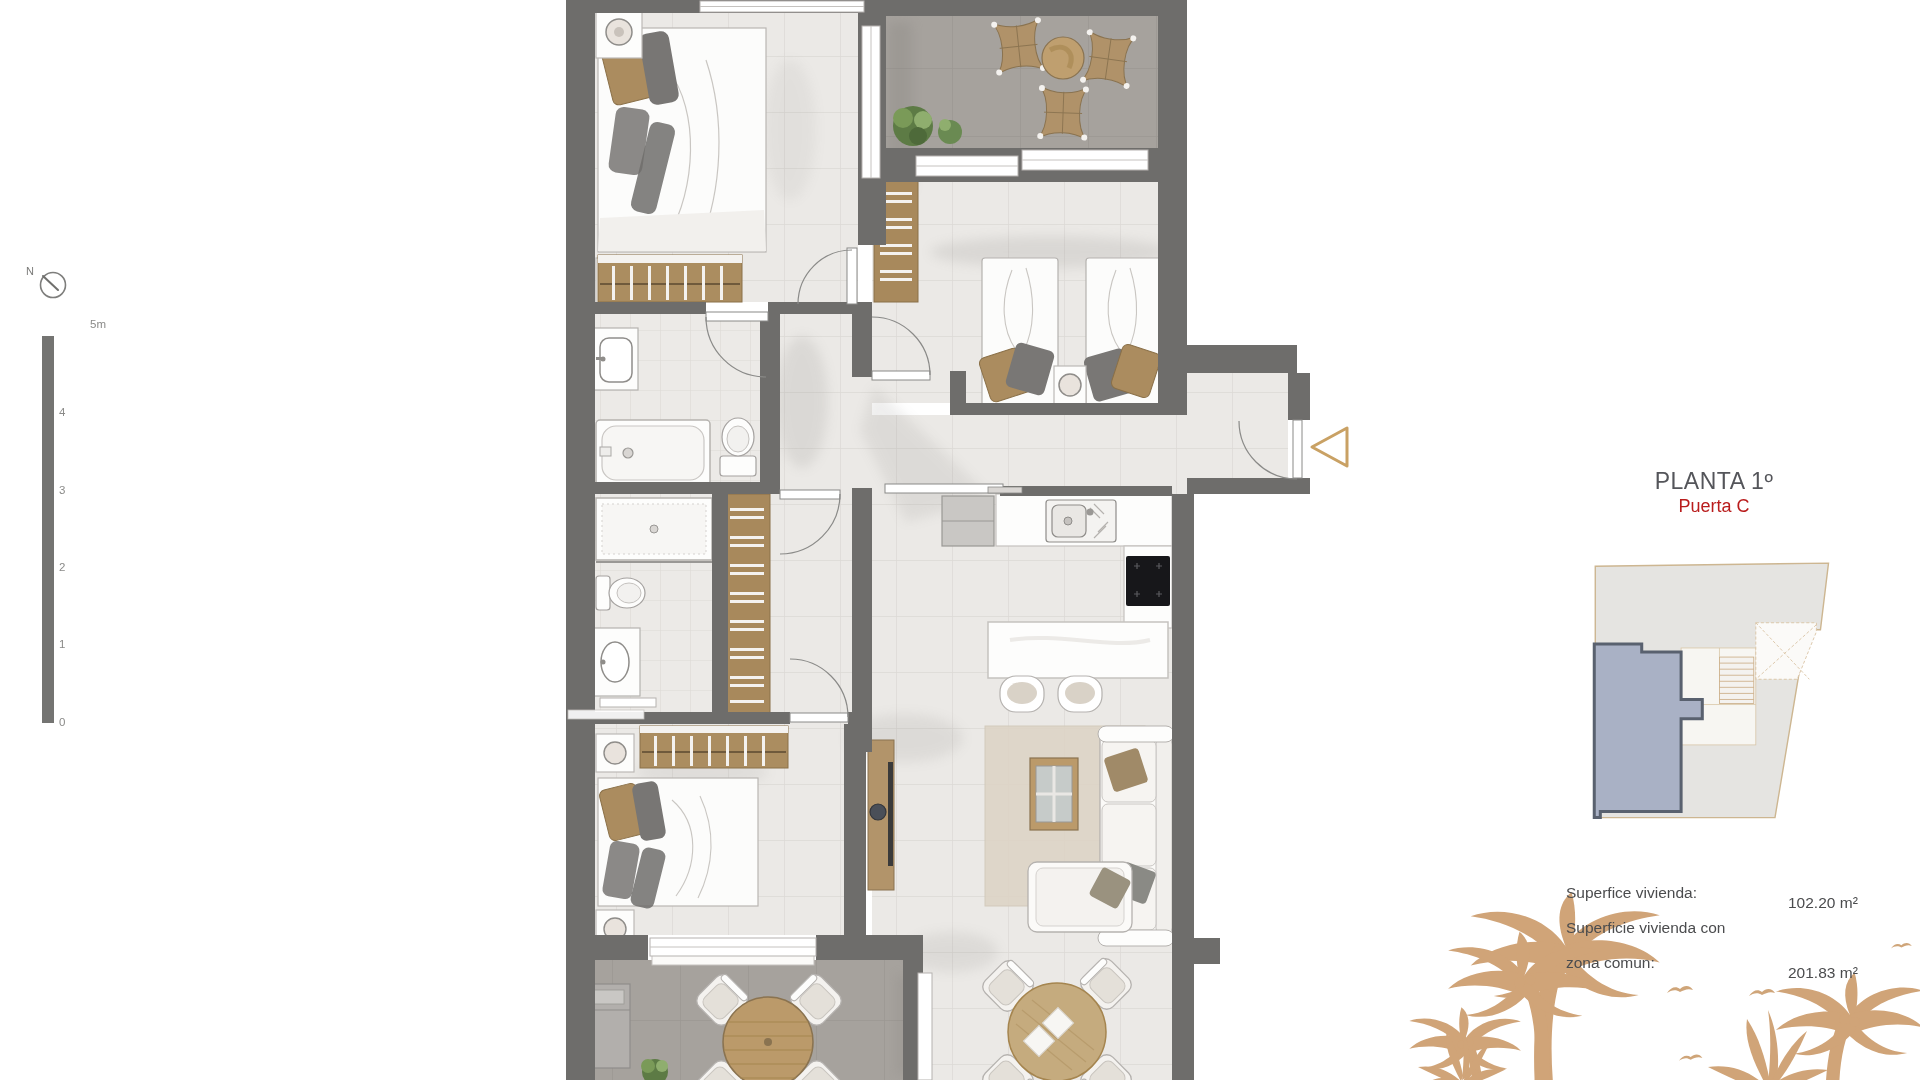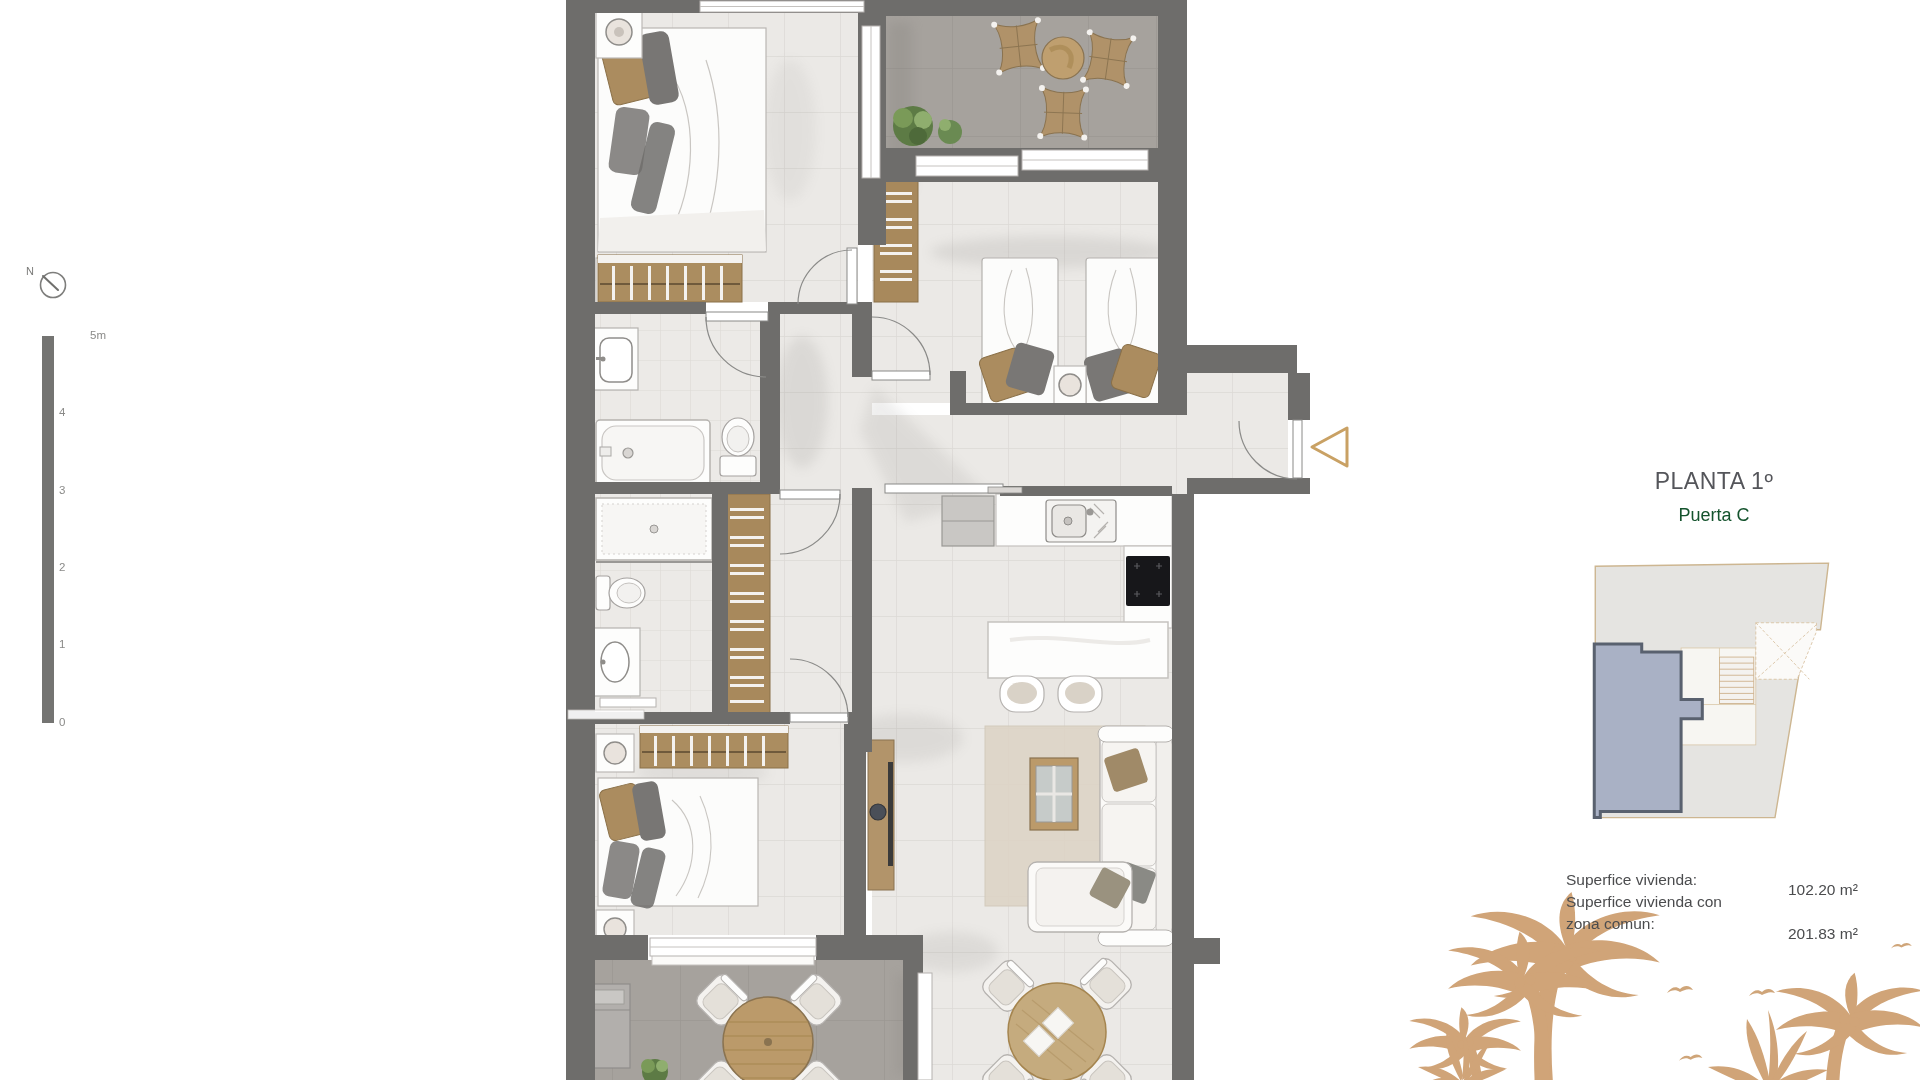--- a/index.html
+++ b/index.html
@@ -7,24 +7,24 @@
   #stage{position:relative;width:1920px;height:1080px;background:#fff;}
   
   #compass{position:absolute;left:26px;top:263px;width:60px;height:44px;}
   #compass .n{position:absolute;left:0;top:2px;font-size:11px;color:#7b7b79;}
   #compass svg{position:absolute;left:11px;top:6px;}
   #scalebar-bar{position:absolute;left:42px;top:336px;width:12px;height:387px;background:#747472;}
   #scalebar-labels span{position:absolute;left:59px;font-size:11.5px;color:#8a8a88;}
   
   #title-block{position:absolute;left:1564px;top:468px;width:300px;text-align:center;}
   #title-block .t{font-size:23px;font-weight:normal;letter-spacing:.5px;color:#54555a;}
-  #title-block .s{font-size:18px;color:#14532d;margin-top:10px;}
+  #title-block .s{font-size:18px;color:#b91c1c;margin-top:1px;}
   #mini-plan{position:absolute;left:1567px;top:551px;}
   #area-info{position:absolute;left:1566px;top:869px;width:340px;font-size:15.5px;color:#4b4c4e;}
-  #area-info .row{position:relative;height:22px;line-height:22px;}
+  #area-info .row{position:relative;height:22px;line-height:22px;margin-top:13px;}
   #area-info .val{position:absolute;left:222px;top:10px;}
   
   #watermark{position:absolute;left:770px;top:400px;font-size:175px;font-weight:bold;
              color:rgba(120,118,115,0.07);letter-spacing:14px;pointer-events:none;}
   svg{display:block;}
 </style>
 </head>
 <body>
 
 <div id="stage">
@@ -468,21 +468,21 @@
   <div id="compass">
     <span class="n">N</span>
     <svg width="32" height="32">
       <circle cx="16" cy="16" r="12.5" fill="#ffffff" stroke="#7e7e7c" stroke-width="1.6"></circle>
       <line x1="21" y1="21" x2="6" y2="7" stroke="#6f6f6d" stroke-width="2" stroke-linecap="round"></line>
     </svg>
   </div>
 
   <div id="scalebar-bar"></div>
   <div id="scalebar-labels">
-      <span style="top: 329px; padding-left: 31px;">5m</span>
+      <span style="top: 318px; padding-left: 31px;">5m</span>
       <span style="top: 406px;">4</span>
       <span style="top: 484px;">3</span>
       <span style="top: 561px;">2</span>
       <span style="top: 638px;">1</span>
       <span style="top: 716px;">0</span>
     </div>
 
   <div id="title-block">
     <div class="t">PLANTA 1º</div>
     <div class="s">Puerta C</div>
@@ -502,21 +502,21 @@
     </g>
     <path d="M27,92 L74,92 L74,100 L113,100 L113,147 L134,147 L134,166 L113,166 L113,258 L33,258 L33,264 L27,264 Z" fill="#a9b1c5" stroke="#59616f" stroke-width="3"></path>
   </svg>
 
   <div id="area-info">
     <div class="row">
       <span>Superfice vivienda:</span>
       <span class="val">102.20 m²</span>
     </div>
     <div class="row">
-      <span>Superfice vivienda con</span>
+      <span>Superficie vivienda con</span>
       <span class="val"></span>
     </div>
     <div class="row">
       <span>zona comun:</span>
       <span class="val">201.83 m²</span>
     </div>
   </div>
 
 </div>
 

